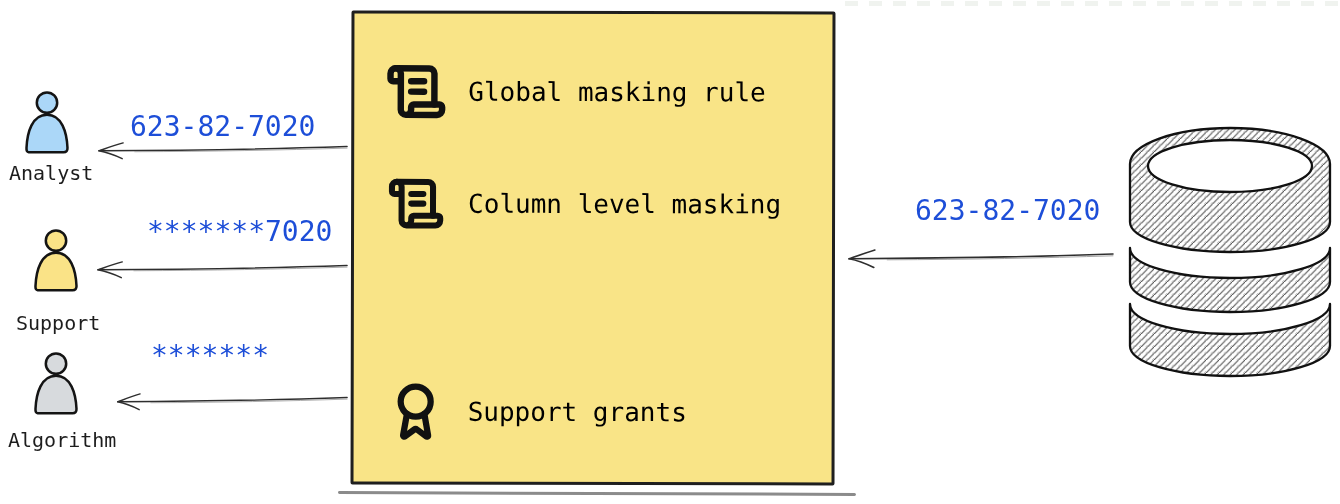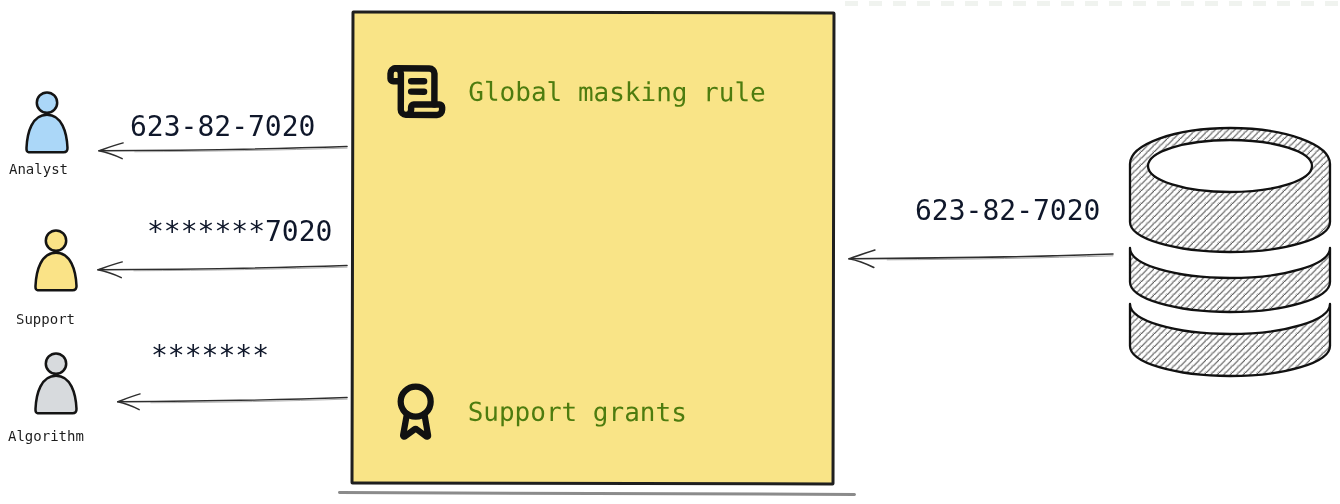--- a/index.html
+++ b/index.html
@@ -11,41 +11,41 @@
   }
   .abs { position:absolute; }
 
   
   .faint-dashes {
     left:845px; top:1px; width:495px; height:5px;
     background:repeating-linear-gradient(90deg,#f0f3ef 0 13px,transparent 13px 24px);
   }
 
   
-  .persona-label { font-size:14px; line-height:1.1; white-space:pre; }
+  .persona-label { font-size:20px; line-height:1.1; white-space:pre; }
   .value {
-    font-size:28px; line-height:1.1; white-space:pre; color:#0f172a;
+    font-size:28px; line-height:1.1; white-space:pre; color:#1d4ed8;
   }
 
   
   .mask-box {
     left:351px; top:11px; width:484px; height:474px;
     background:#f9e487; border:3px solid #1f1f1f; border-radius:2px;
     transform:rotate(0.12deg); box-sizing:border-box;
   }
   .box-underline {
     left:338px; top:492px; width:518px; height:2.5px;
     background:#8b8b8b; transform:rotate(0.2deg); border-radius:2px;
   }
   .mask-row {
     position:absolute; left:30px; height:64px;
     display:flex; align-items:center; gap:20px;
   }
   .mask-row .icon-cell { width:64px; display:flex; justify-content:center; align-items:center; }
-  .row-label { font-size:26px; white-space:pre; color:#4d7c0f; }
+  .row-label { font-size:26px; white-space:pre; color:#000000; }
 
   svg { display:block; }
 </style>
 </head>
 <body>
 
 <div class="canvas">
 
   <div class="abs faint-dashes"></div>
 
@@ -121,20 +121,31 @@
         <svg width="62" height="62" viewBox="0 0 24 24" fill="none" stroke="#111111" stroke-width="2.5" stroke-linecap="round" stroke-linejoin="round">
           <path d="M15 12h-5"></path>
             <path d="M15 8h-5"></path>
           <path d="M19 17V5a2 2 0 0 0-2-2H4"></path>
           <path d="M8 21h12a2 2 0 0 0 2-2v-1a1 1 0 0 0-1-1H11a1 1 0 0 0-1 1v1a2 2 0 1 1-4 0V5a2 2 0 1 0-4 0v2a1 1 0 0 0 1 1h3"></path>
         </svg>
       </span>
       <span class="row-label">Global masking rule</span>
     </div>
 
+    <div class="mask-row" style="top:158px">
+      <span class="icon-cell">
+        <svg width="58" height="58" viewBox="0 0 24 24" fill="none" stroke="#111111" stroke-width="2.5" stroke-linecap="round" stroke-linejoin="round">
+          <path d="M15 12h-5"></path>
+            <path d="M15 8h-5"></path>
+          <path d="M19 17V5a2 2 0 0 0-2-2H4"></path>
+          <path d="M8 21h12a2 2 0 0 0 2-2v-1a1 1 0 0 0-1-1H11a1 1 0 0 0-1 1v1a2 2 0 1 1-4 0V5a2 2 0 1 0-4 0v2a1 1 0 0 0 1 1h3"></path>
+        </svg>
+      </span>
+      <span class="row-label">Column level masking</span>
+    </div>
 
 
     <div class="mask-row" style="top:366px">
       <span class="icon-cell">
         <svg width="60" height="62" viewBox="0 0 24 24" fill="none" stroke="#111111" stroke-width="2.5" stroke-linecap="round" stroke-linejoin="round">
           <path d="m15.477 12.89 1.515 8.526a.5.5 0 0 1-.81.47l-3.58-2.687a1 1 0 0 0-1.197 0l-3.586 2.686a.5.5 0 0 1-.81-.469l1.514-8.526"></path>
           <circle cx="12" cy="8" r="6"></circle>
         </svg>
       </span>
       <span class="row-label">Support grants</span>

